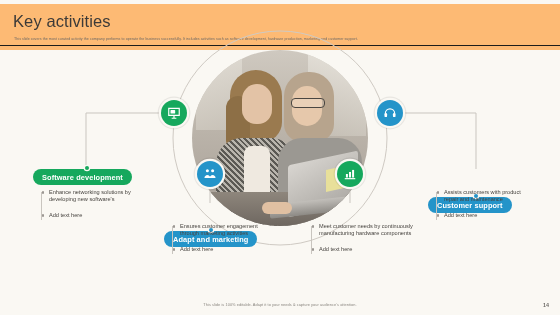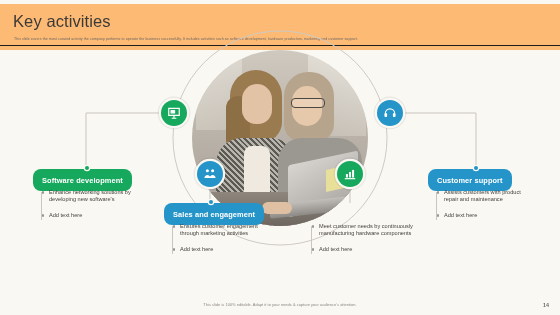--- a/index.html
+++ b/index.html
@@ -77,26 +77,26 @@
   .node.blue{background:#2494c9;}
   .node svg{width:14px;height:14px;fill:#ffffff;}
 
   .n-sd{left:161px;top:100px;}
   .n-cs{left:377px;top:100px;}
   .n-sm{left:197px;top:161px;}
   .n-hp{left:337px;top:161px;}
 
   
   .pill{
-    position:absolute;height:22px;border-radius:8px;
+    position:absolute;height:16px;border-radius:8px;
     display:flex;align-items:center;padding:0 9px;
     color:#fff;font-size:7.4px;font-weight:700;letter-spacing:.1px;white-space:nowrap;
   }
   .pill.green{background:#16a85d;}
-  .pill.blue{background:#2494c9;}
+  .pill.blue{background:#2494c9;margin-top:28px;}
   .pill .dot{position:absolute;top:-2.6px;width:4px;height:4px;border-radius:50%;}
   .pill.green .dot{background:#16a85d;box-shadow:0 0 0 1.3px #faf8f3;}
   .pill.blue .dot{background:#2494c9;box-shadow:0 0 0 1.3px #faf8f3;}
 
   .blk{position:absolute;}
   .bullet{position:relative;padding-left:9px;margin-bottom:8px;
     font-size:5.6px;line-height:7.4px;color:#46433f;}
   .bullet:before{content:"";position:absolute;left:2px;top:2.4px;
     width:2.4px;height:2.4px;border-radius:50%;background:#9b9792;}
   .bullet .ln{display:block;}
@@ -196,21 +196,21 @@
       <span class="ln">Enhance networking solutions by</span>
       <span class="ln">developing new software's</span>
     </div>
     <div class="bullet">
       <span class="ln">Add text here</span>
     </div>
   </div>
 
   <div class="pill blue" style="left:164px;top:203px;">
     <span class="dot" style="left:45px;"></span>
-    <span>Sales and engagement</span>
+    <span>Adapt and marketing</span>
   </div>
   <div class="blk" style="left:171px;top:223px;width:140px;">
     <div class="stem" style="top:3px;height:28px;"></div>
     <div class="bullet">
       <span class="ln">Ensures customer engagement</span>
       <span class="ln">through marketing activities</span>
     </div>
     <div class="bullet">
       <span class="ln">Add text here</span>
     </div>

